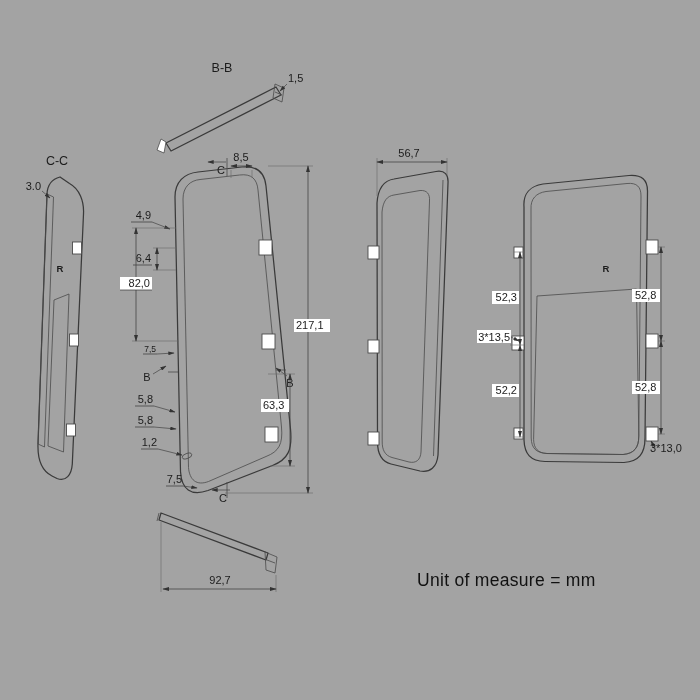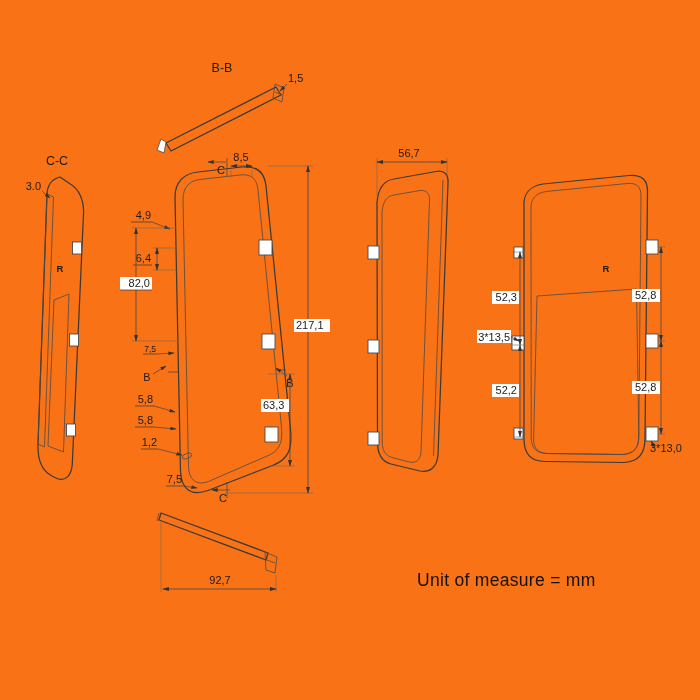--- a/index.html
+++ b/index.html
@@ -1,16 +1,16 @@
 <!DOCTYPE html>
 <html><head>
 <meta charset="utf-8">
 <style>
   html,body{margin:0;padding:0;background:#fff;}
-  .canvas{width:700px;height:700px;background:#f97316;position:relative;overflow:hidden;}
+  .canvas{width:700px;height:700px;background:#a3a3a3;position:relative;overflow:hidden;}
   svg{display:block;}
   .outline{fill:none;stroke:#3a3a3a;stroke-width:1.25;stroke-linejoin:round;}
   .thin{fill:none;stroke:#4a4a4a;stroke-width:0.8;stroke-linejoin:round;}
   .ext{stroke:#6a6a6a;stroke-width:0.6;fill:none;}
   .dim{stroke:#444;stroke-width:0.8;fill:none;}
   .lead{stroke:#444;stroke-width:0.7;fill:none;}
   .ul{stroke:#333;stroke-width:0.7;}
   .bg{fill:#ffffff;}
   .clipTab{fill:#ffffff;stroke:#4a4a4a;stroke-width:0.9;}
   text{font-family:"Liberation Sans",sans-serif;fill:#1c1c1c;}

